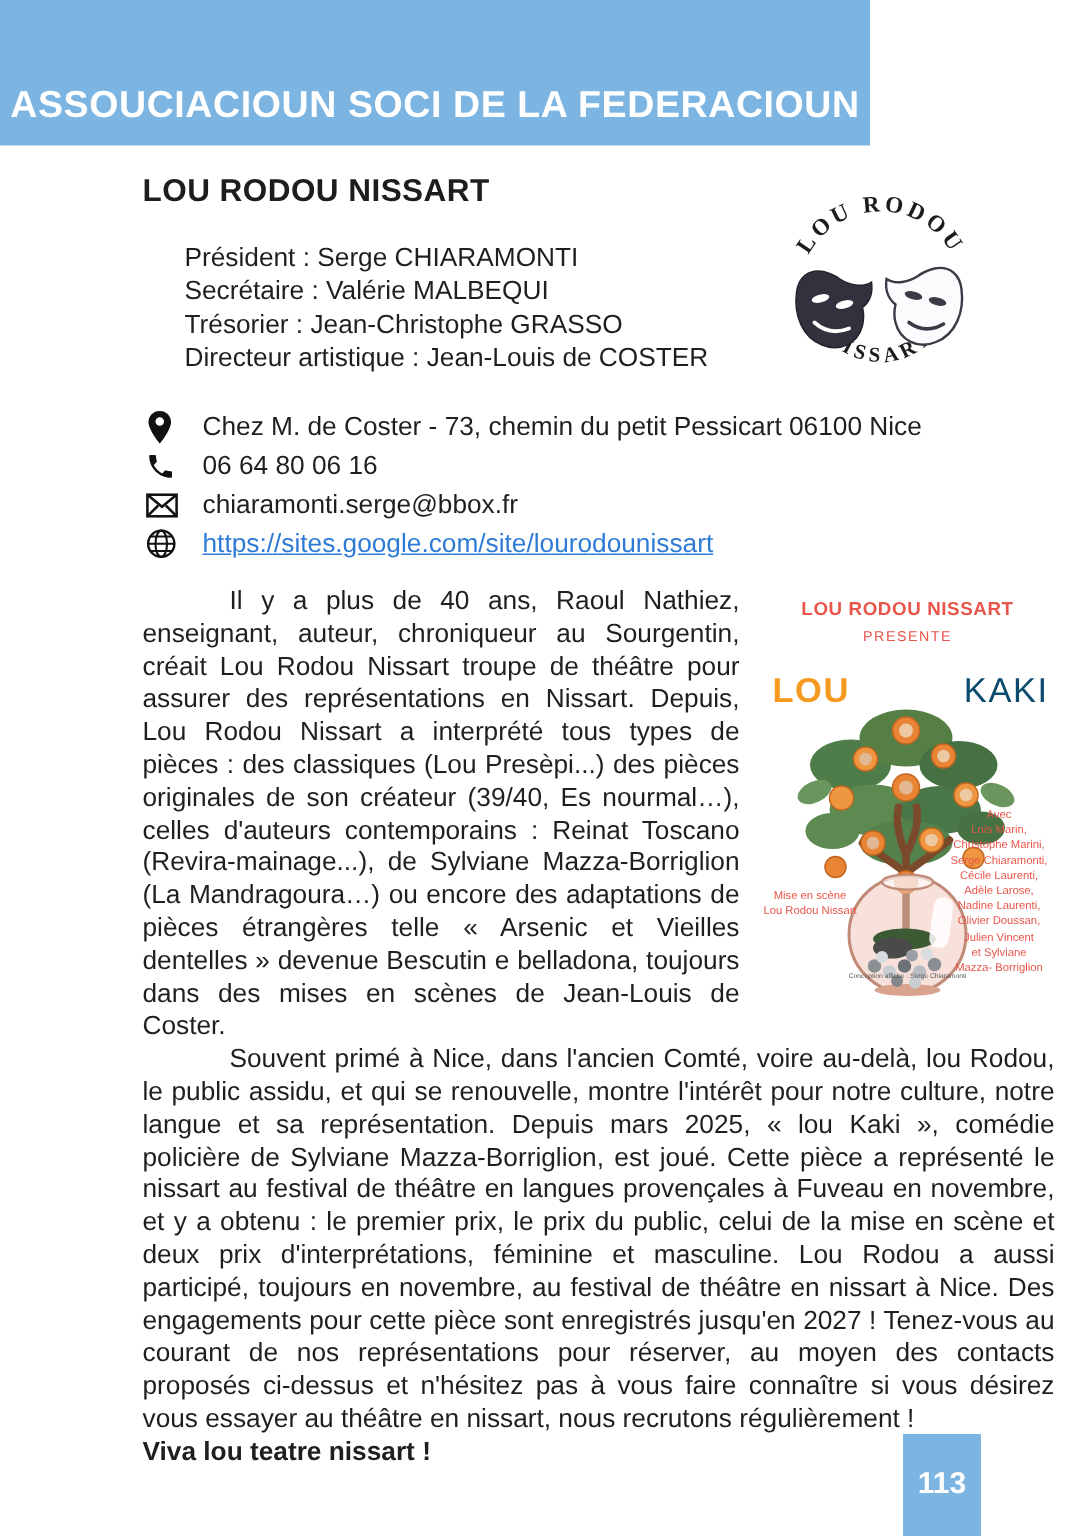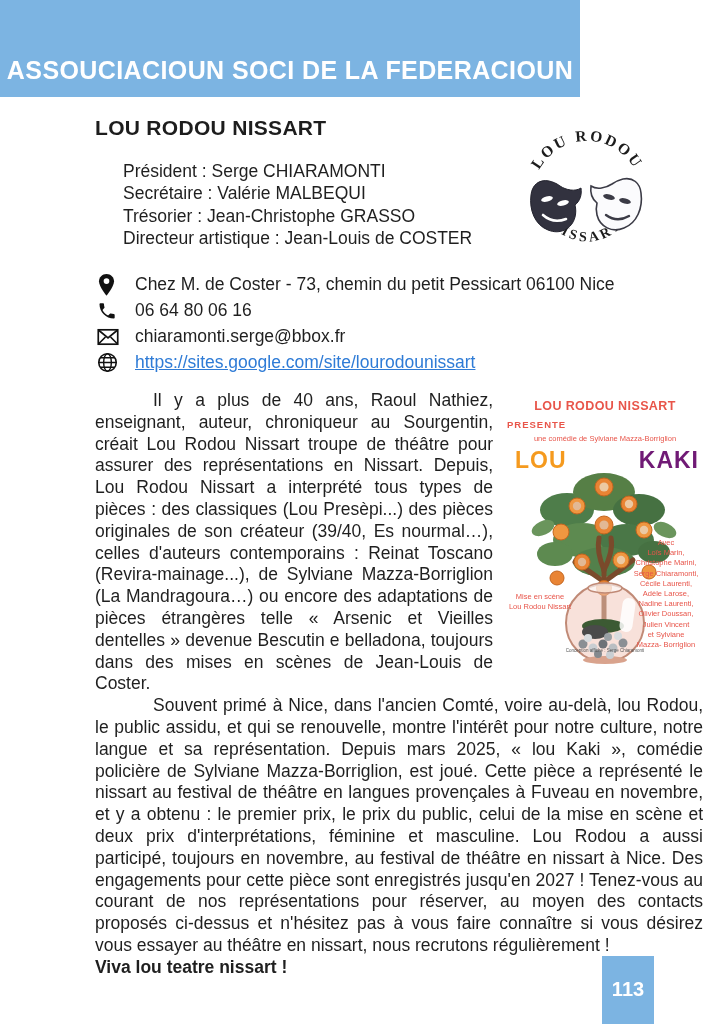--- a/index.html
+++ b/index.html
@@ -33,24 +33,24 @@
   .article p{margin:0;text-indent:58px;}
   .closing{font-weight:bold;text-indent:0 !important;text-align:left;}
   
   .poster{
     float:right;width:196px;height:274px;margin:2px 0 8px 14px;
     position:relative;background:#fff;text-align:left;text-indent:0;
     font-family:"Liberation Sans", sans-serif;
   }
   .poster .abs{position:absolute;}
   .p-header{top:4px;left:0;width:100%;text-align:center;color:#e8554a;font-weight:bold;font-size:12.5px;letter-spacing:.4px;}
-  .p-presente{top:22px;left:0;width:100%;text-align:left;color:#e8554a;font-weight:bold;font-size:9.5px;letter-spacing:1px;}
+  .p-presente{top:22px;left:0;width:100%;text-align:center;color:#e8554a;font-weight:normal;font-size:9.5px;letter-spacing:1px;}
   .p-subtitle{top:36px;left:0;width:100%;text-align:center;color:#e8554a;font-size:7.5px;}
   .p-lou{top:58px;left:8px;color:#f59a1e;font-weight:bold;font-size:23px;letter-spacing:1px;}
-  .p-kaki{top:58px;right:4px;color:#701a75;font-weight:bold;font-size:23px;letter-spacing:1px;margin-left:17px;}
+  .p-kaki{top:58px;right:4px;color:#0c4a6e;font-weight:normal;font-size:23px;letter-spacing:1px;margin-left:17px;}
   .p-direction{top:200px;left:0;width:66px;text-align:center;color:#e8554a;font-size:7.5px;line-height:9.5px;}
   .p-cast{top:146px;right:0;width:74px;text-align:center;color:#e8554a;font-size:7.5px;line-height:10.2px;}
   .p-credit{bottom:4px;left:0;width:100%;text-align:center;color:#555;font-size:4.5px;}
   .p-art{position:absolute;inset:0;z-index:0;}
   .poster .txt{z-index:2;}
   
   .pagenum{
     position:absolute;left:602px;top:956px;width:52px;height:68px;background:#7cb4e2;
     color:#ffffff;font-weight:bold;font-size:20px;text-align:center;box-sizing:border-box;padding-top:22px;
   }
@@ -208,21 +208,20 @@
         <circle cx="111" cy="244" r="4" fill="#d8dcdf"></circle>
         <circle cx="91" cy="262" r="4" fill="#84898e"></circle>
         <circle cx="103" cy="263" r="4" fill="#c9ced2"></circle>
       </g>
 
       <rect x="114" y="206" width="13" height="34" rx="6" fill="#ffffff" fill-opacity="0.85" transform="rotate(8 120 223)"></rect>
     </svg>
 
     <div class="abs txt p-header">LOU RODOU NISSART</div>
     <div class="abs txt p-presente">PRESENTE</div>
-    <div class="abs txt p-subtitle">une comédie de Sylviane Mazza-Borriglion</div>
     <div class="abs txt p-lou">LOU</div>
     <div class="abs txt p-kaki">KAKI</div>
     <div class="abs txt p-direction">
         <div>Mise en scène</div>
         <div>Lou Rodou Nissart</div>
       </div>
     <div class="abs txt p-cast">
         <div>Avec</div>
         <div>Loïs Marin,</div>
         <div>Christophe Marini,</div>

